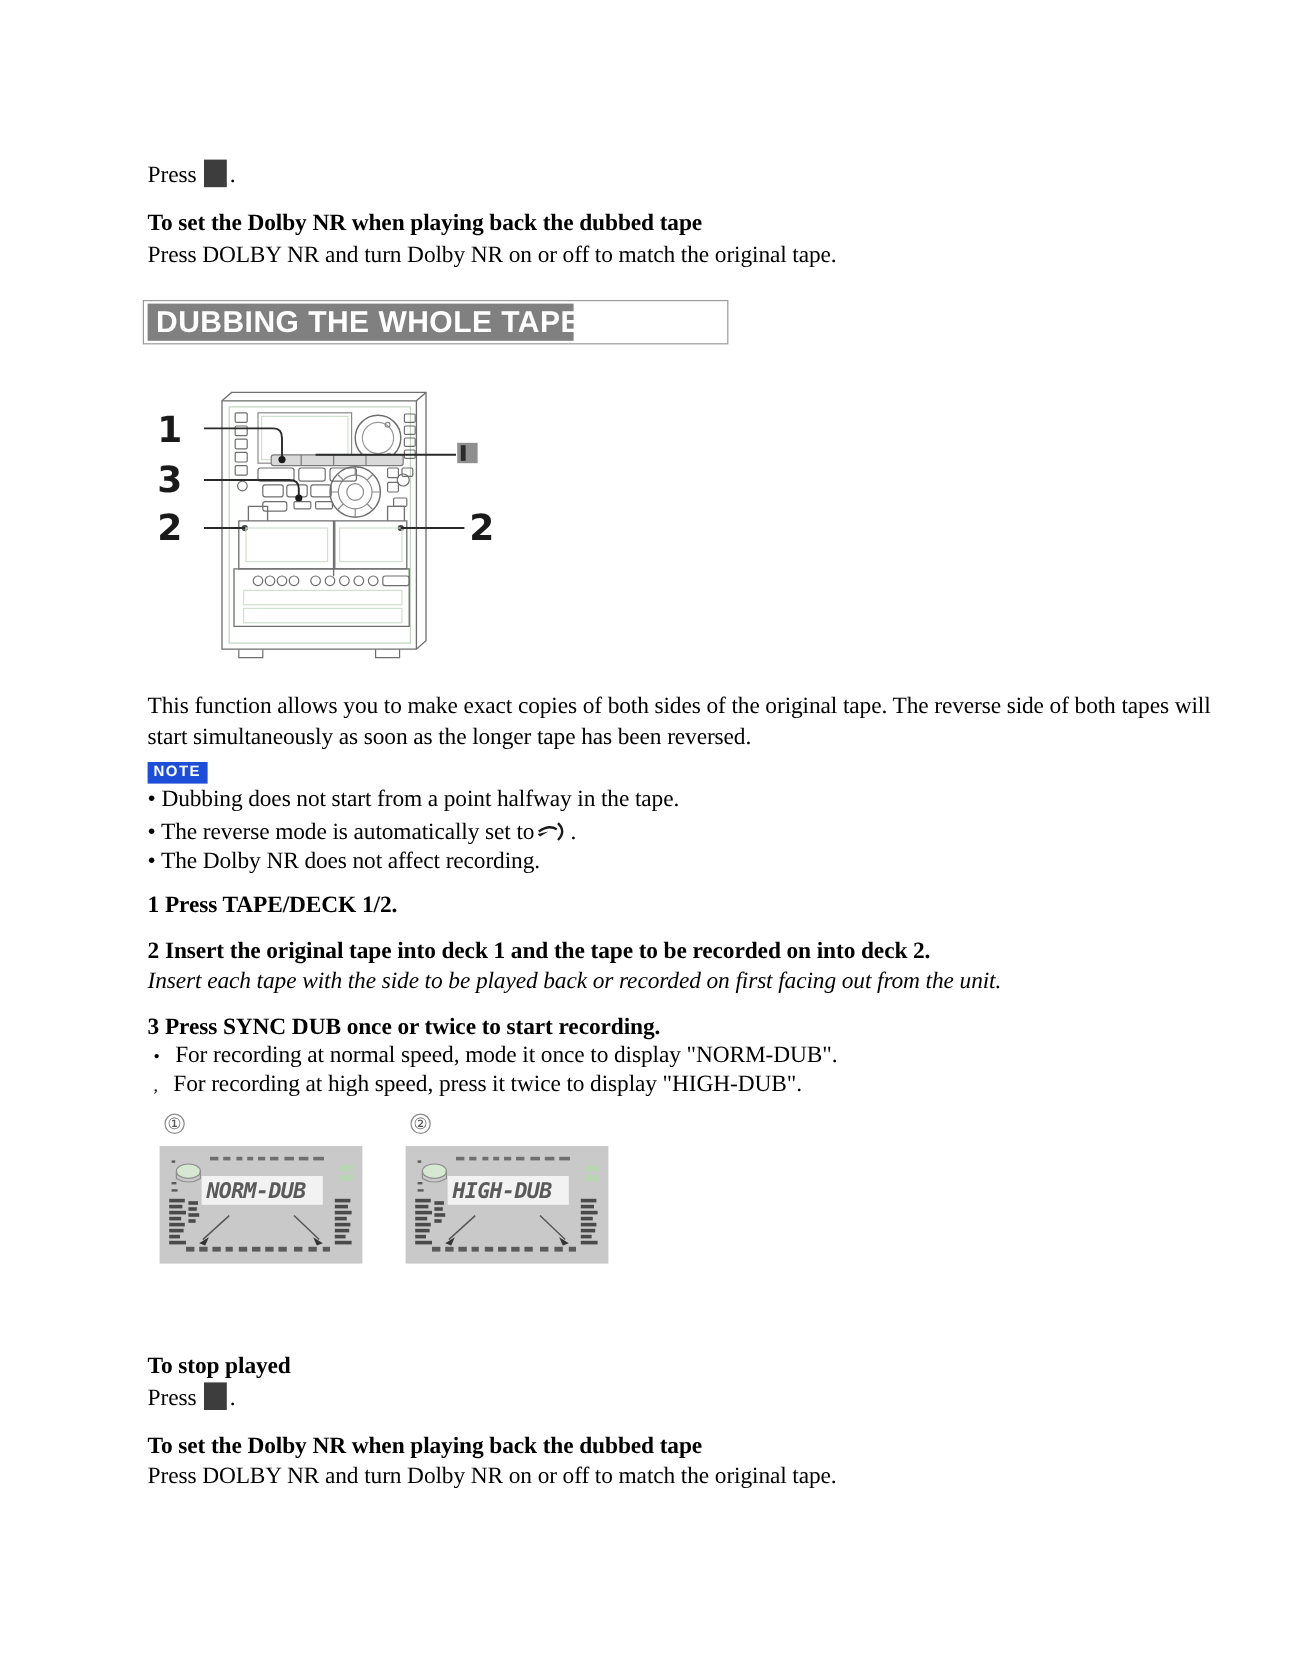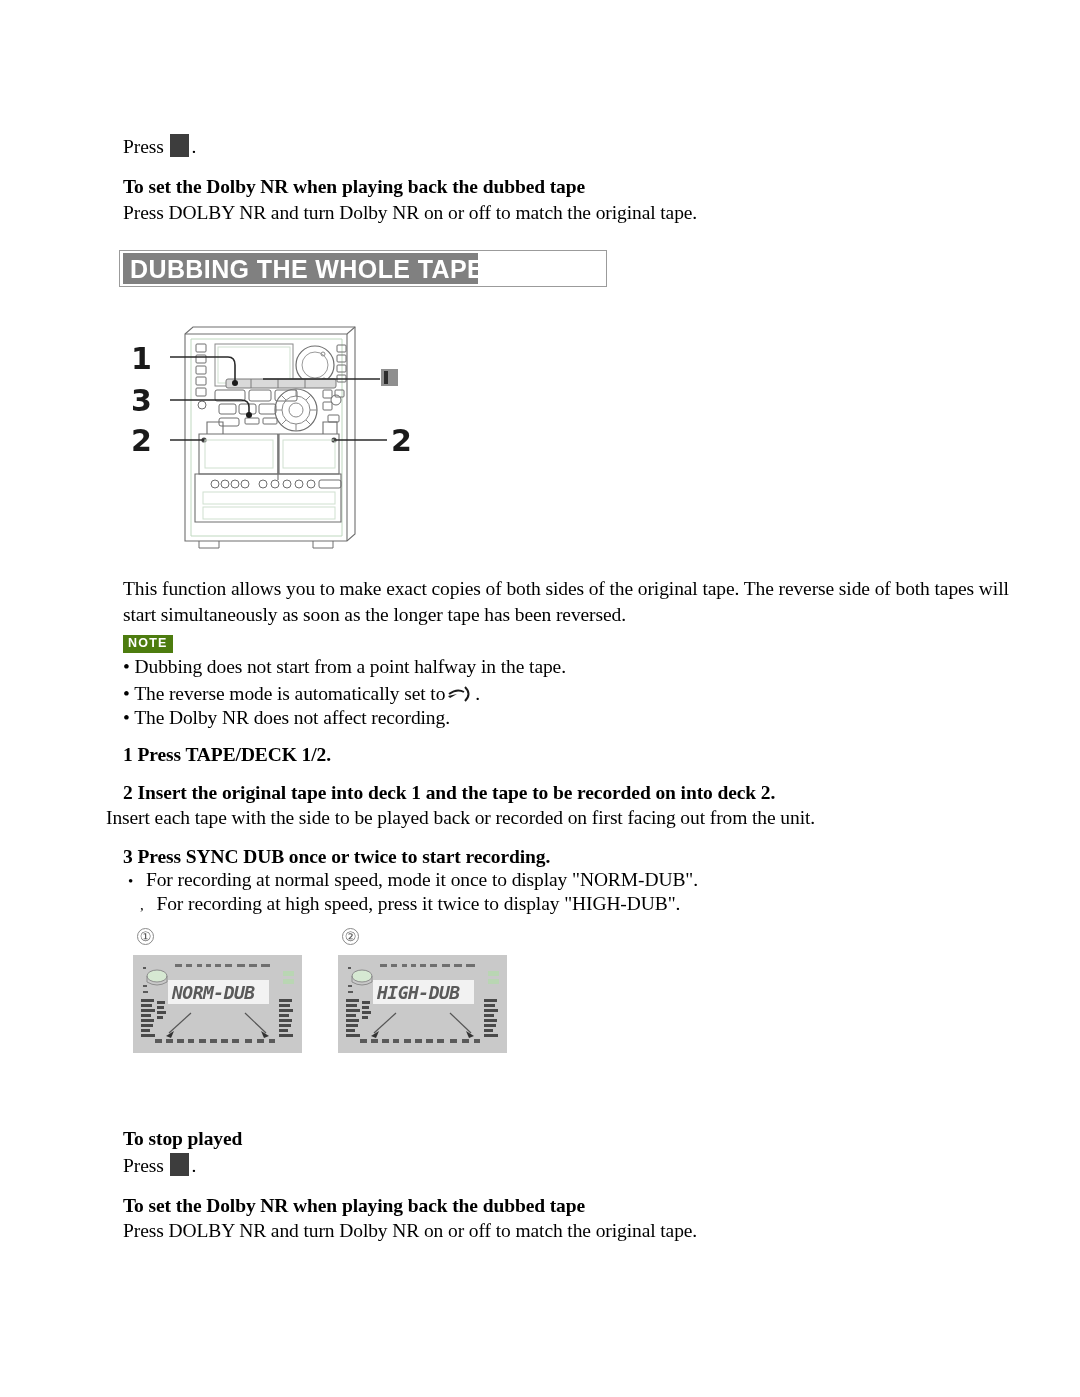--- a/index.html
+++ b/index.html
@@ -73,21 +73,21 @@
     color: #ffffff;
     letter-spacing: 0.4px;
     white-space: nowrap;
   }
 
   
   .note-badge {
     position: absolute;
     left: 123px;
     top: 635px;
-    background: #4d7c0f;
+    background: #1d4ed8;
     color: #ffffff;
     font-family: "Liberation Sans", "DejaVu Sans", sans-serif;
     font-weight: bold;
     font-size: 12.5px;
     letter-spacing: 1.2px;
     padding: 2px 5px 3px 5px;
     line-height: 13px;
   }
 
   
@@ -333,34 +333,34 @@
 
   <div class="txt bold" style="left:123px; top:741px;">
     <span>1</span>
     <span>Press TAPE/DECK 1/2.</span>
   </div>
 
   <div class="txt bold" style="left:123px; top:779px;">
     <span>2</span>
     <span>Insert the original tape into deck 1 and the tape to be recorded on into deck 2.</span>
   </div>
-  <div class="txt" style="left:106px; top:804px;">Insert each tape with the side to be played back or recorded on first facing out from the unit.</div>
+  <div class="txt" style="left:123px; top:804px;font-style:italic;">Insert each tape with the side to be played back or recorded on first facing out from the unit.</div>
 
   <div class="txt bold" style="left:123px; top:843px;">
     <span>3</span>
     <span>Press SYNC DUB once or twice to start recording.</span>
   </div>
 
   <div class="txt" style="left:128px; top:866px;">
     <span style="font-size:15px;">•</span>
     <span class="inline-b" style="margin-left:8px;">For recording at normal speed,</span>
     <span>mode it once to display "NORM-DUB".</span>
   </div>
 
-  <div class="txt" style="left:140px; top:890px;">
+  <div class="txt" style="left:128px; top:890px;">
     <span style="font-size:15px;">,</span>
     <span class="inline-b" style="margin-left:8px;">For recording at high speed,</span>
     <span>press it twice to display "HIGH-DUB".</span>
   </div>
 
   <div class="lcdfig" style="left:133px; top:928px; width:190px; height:130px;">
     <div class="circnum" style="left:4px; top:0px;">①</div>
     <div class="lcdpanel" style="left:0px; top:27px; width:169px; height:98px;">
       <svg width="169" height="98" viewBox="0 0 169 98" xmlns="http://www.w3.org/2000/svg">
 

